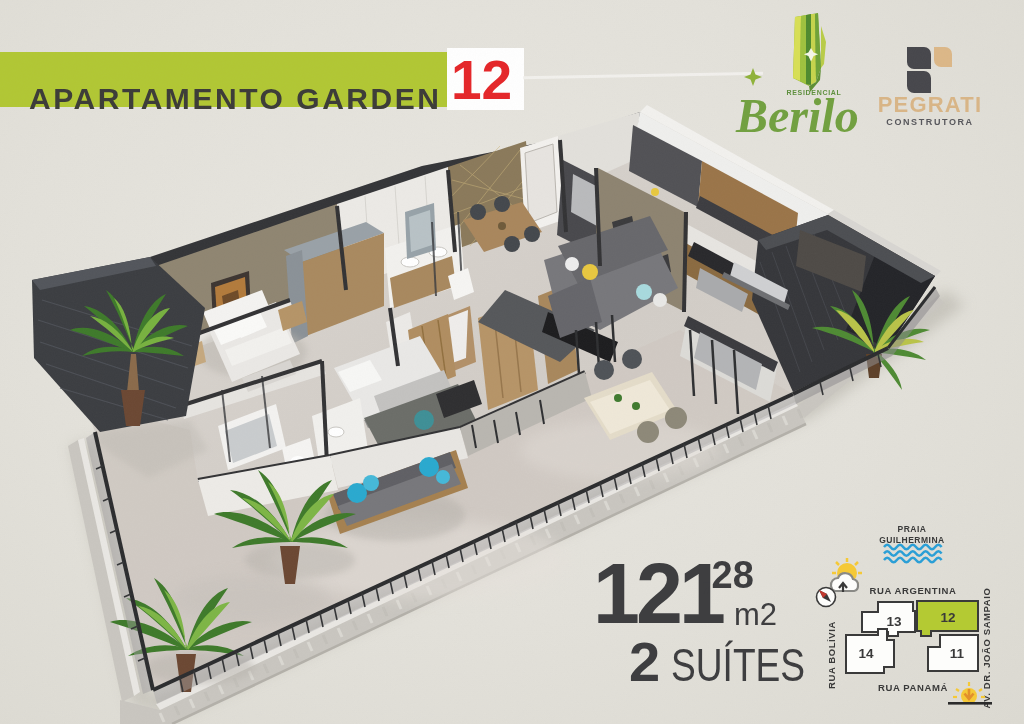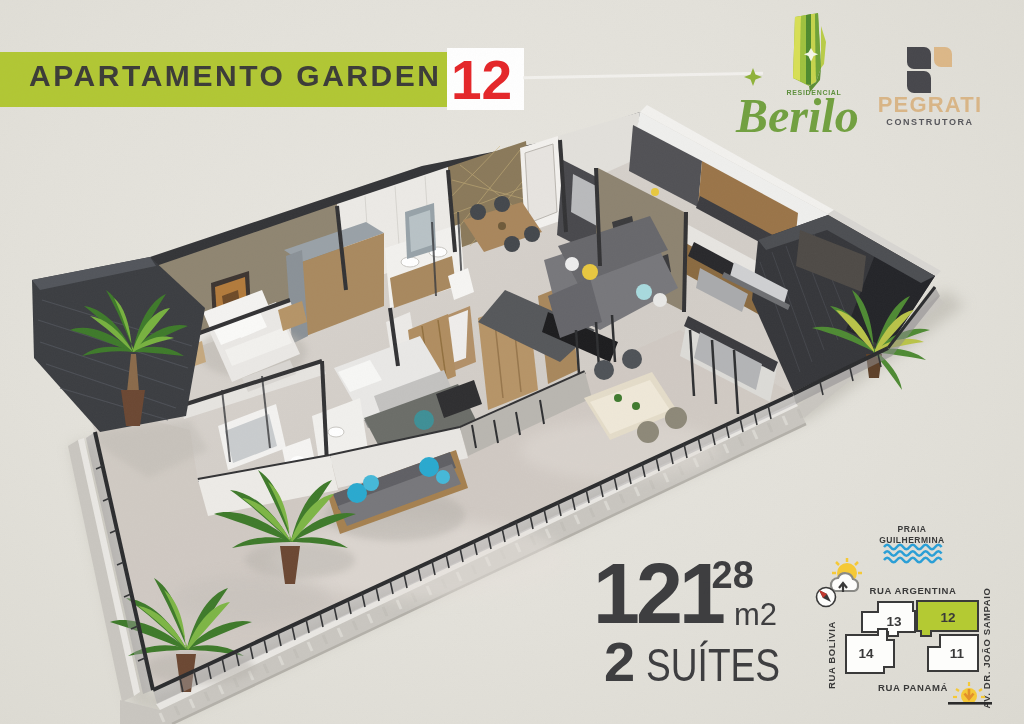--- a/index.html
+++ b/index.html
@@ -6,21 +6,21 @@
   body{width:1024px;height:724px;overflow:hidden;background:#e4e2db;font-family:"Liberation Sans",sans-serif;position:relative;}
   .abs{position:absolute;}
 </style>
 </head>
 <body>
 
 <div class="abs" style="left:0;top:0;width:1024px;height:724px;background:radial-gradient(ellipse at 45% 40%, #e8e6e0 0%, #e3e1da 55%, #dcdad2 100%);"></div>
 
 <div class="abs" style="left:0;top:52px;width:447px;height:55px;background:#b1c733;"></div>
 
-<div class="abs" style="left:29px;top:59px;width:430px;font-size:30px;color:#3b3b37;letter-spacing:2.55px;white-space:nowrap;transform-origin:left top;" id="title"><span style="font-weight:600;">APARTAMENTO </span><span style="font-weight:800;">GARDEN</span></div>
+<div class="abs" style="left:29px;top:82px;width:430px;font-size:30px;color:#3b3b37;letter-spacing:2.55px;white-space:nowrap;transform-origin:left top;" id="title"><span style="font-weight:600;">APARTAMENTO </span><span style="font-weight:800;">GARDEN</span></div>
 
 <div class="abs" style="left:447px;top:48px;width:77px;height:62px;background:#ffffff;"></div>
 
 <div class="abs" style="left:443px;top:55px;width:77px;height:50px;font-size:55px;font-weight:800;color:#e52528;text-align:center;line-height:50px;">12</div>
 
 <div class="abs" style="left:523px;top:74px;width:240px;height:2.5px;background:#f3f2ee;transform:rotate(-1.1deg);opacity:.9;"></div>
 
 <svg class="abs" style="left:730px;top:8px" width="150" height="132" viewBox="0 0 150 132">
 
   <g>
@@ -549,21 +549,21 @@
     </filter>
   <rect x="0" y="0" width="1024" height="724" filter="url(#grain)" opacity="0.07"></rect>
 </svg>
 
 <div class="abs" style="left:593px;top:555px;color:#3e3e40;font-size:86px;font-weight:800;letter-spacing:-4px;line-height:76px;transform:scaleX(0.98);transform-origin:left top;">121</div>
 
 <div class="abs" style="left:701px;top:557px;color:#3e3e40;font-size:38px;font-weight:800;line-height:36px;">,28</div>
 
 <div class="abs" style="left:734px;top:597px;color:#3e3e40;font-size:31px;font-weight:400;">m2</div>
 
-<div class="abs" style="left:604px;top:636px;color:#3e3e40;white-space:nowrap;">
+<div class="abs" style="left:629px;top:636px;color:#3e3e40;white-space:nowrap;">
   <span style="display:inline-block;font-size:56px;font-weight:800;line-height:52px;vertical-align:bottom;">2</span><span style="display:inline-block;margin-left:11px;font-size:47px;font-weight:500;line-height:47px;vertical-align:bottom;letter-spacing:0px;transform:scaleX(0.79);transform-origin:left bottom;">SUÍTES</span>
 </div>
 
 <svg class="abs" style="left:810px;top:515px" width="214" height="209" viewBox="0 0 214 209">
 
   <text x="102" y="17" font-size="8.5" font-weight="bold" fill="#3a3a3a" text-anchor="middle" letter-spacing="0.5">PRAIA</text>
   <text x="102" y="28" font-size="8.5" font-weight="bold" fill="#3a3a3a" text-anchor="middle" letter-spacing="0.5">GUILHERMINA</text>
 
   <g stroke="#2b9fd6" stroke-width="2.4" fill="none">
     <path d="M74,32 q3.2,-4.5 6.4,0 q3.2,4.5 6.4,0 q3.2,-4.5 6.4,0 q3.2,4.5 6.4,0 q3.2,-4.5 6.4,0 q3.2,4.5 6.4,0 q3.2,-4.5 6.4,0 q3.2,4.5 6.4,0 q3.2,-4.5 6.4,0"></path>

